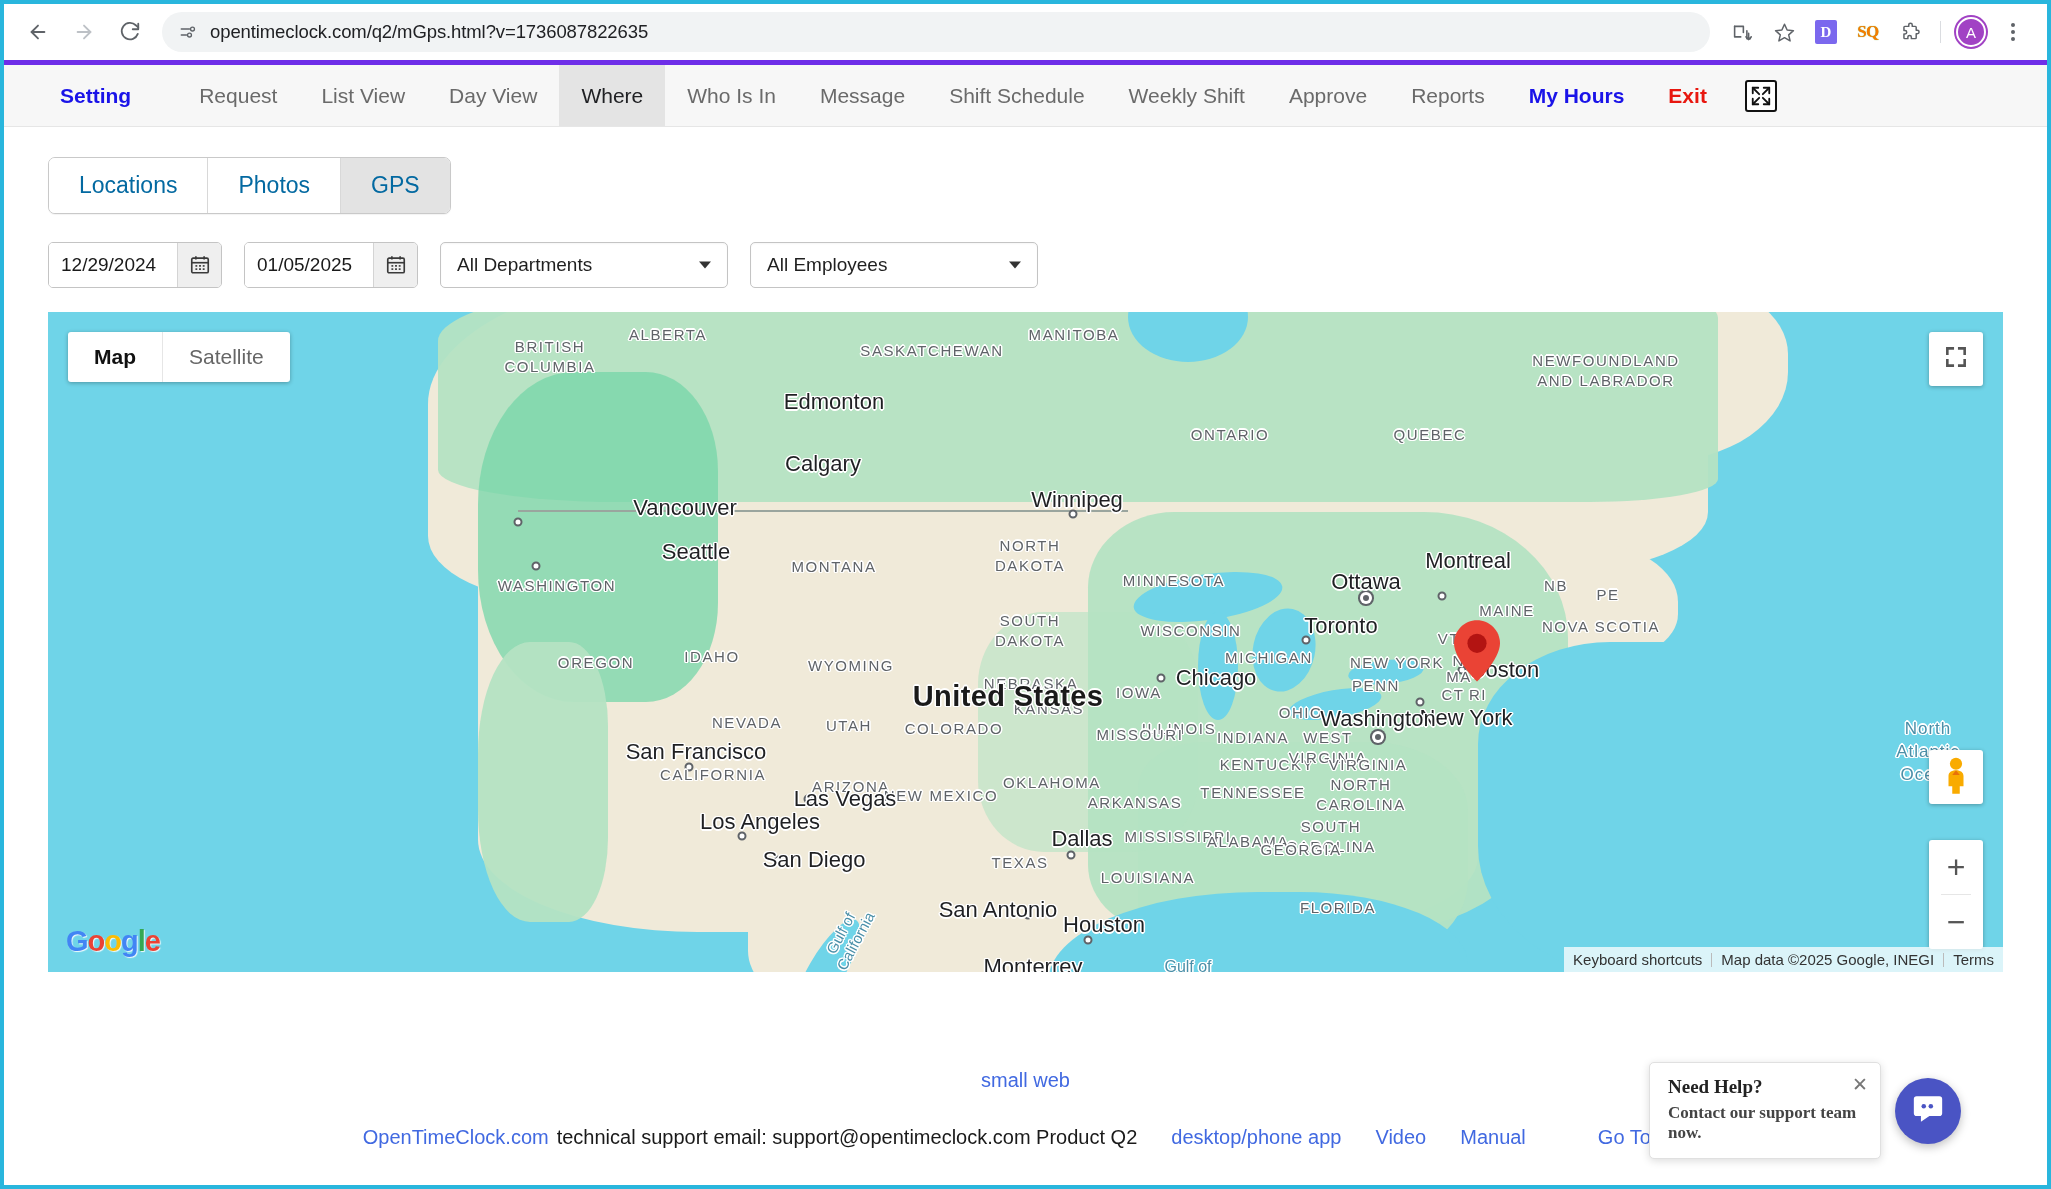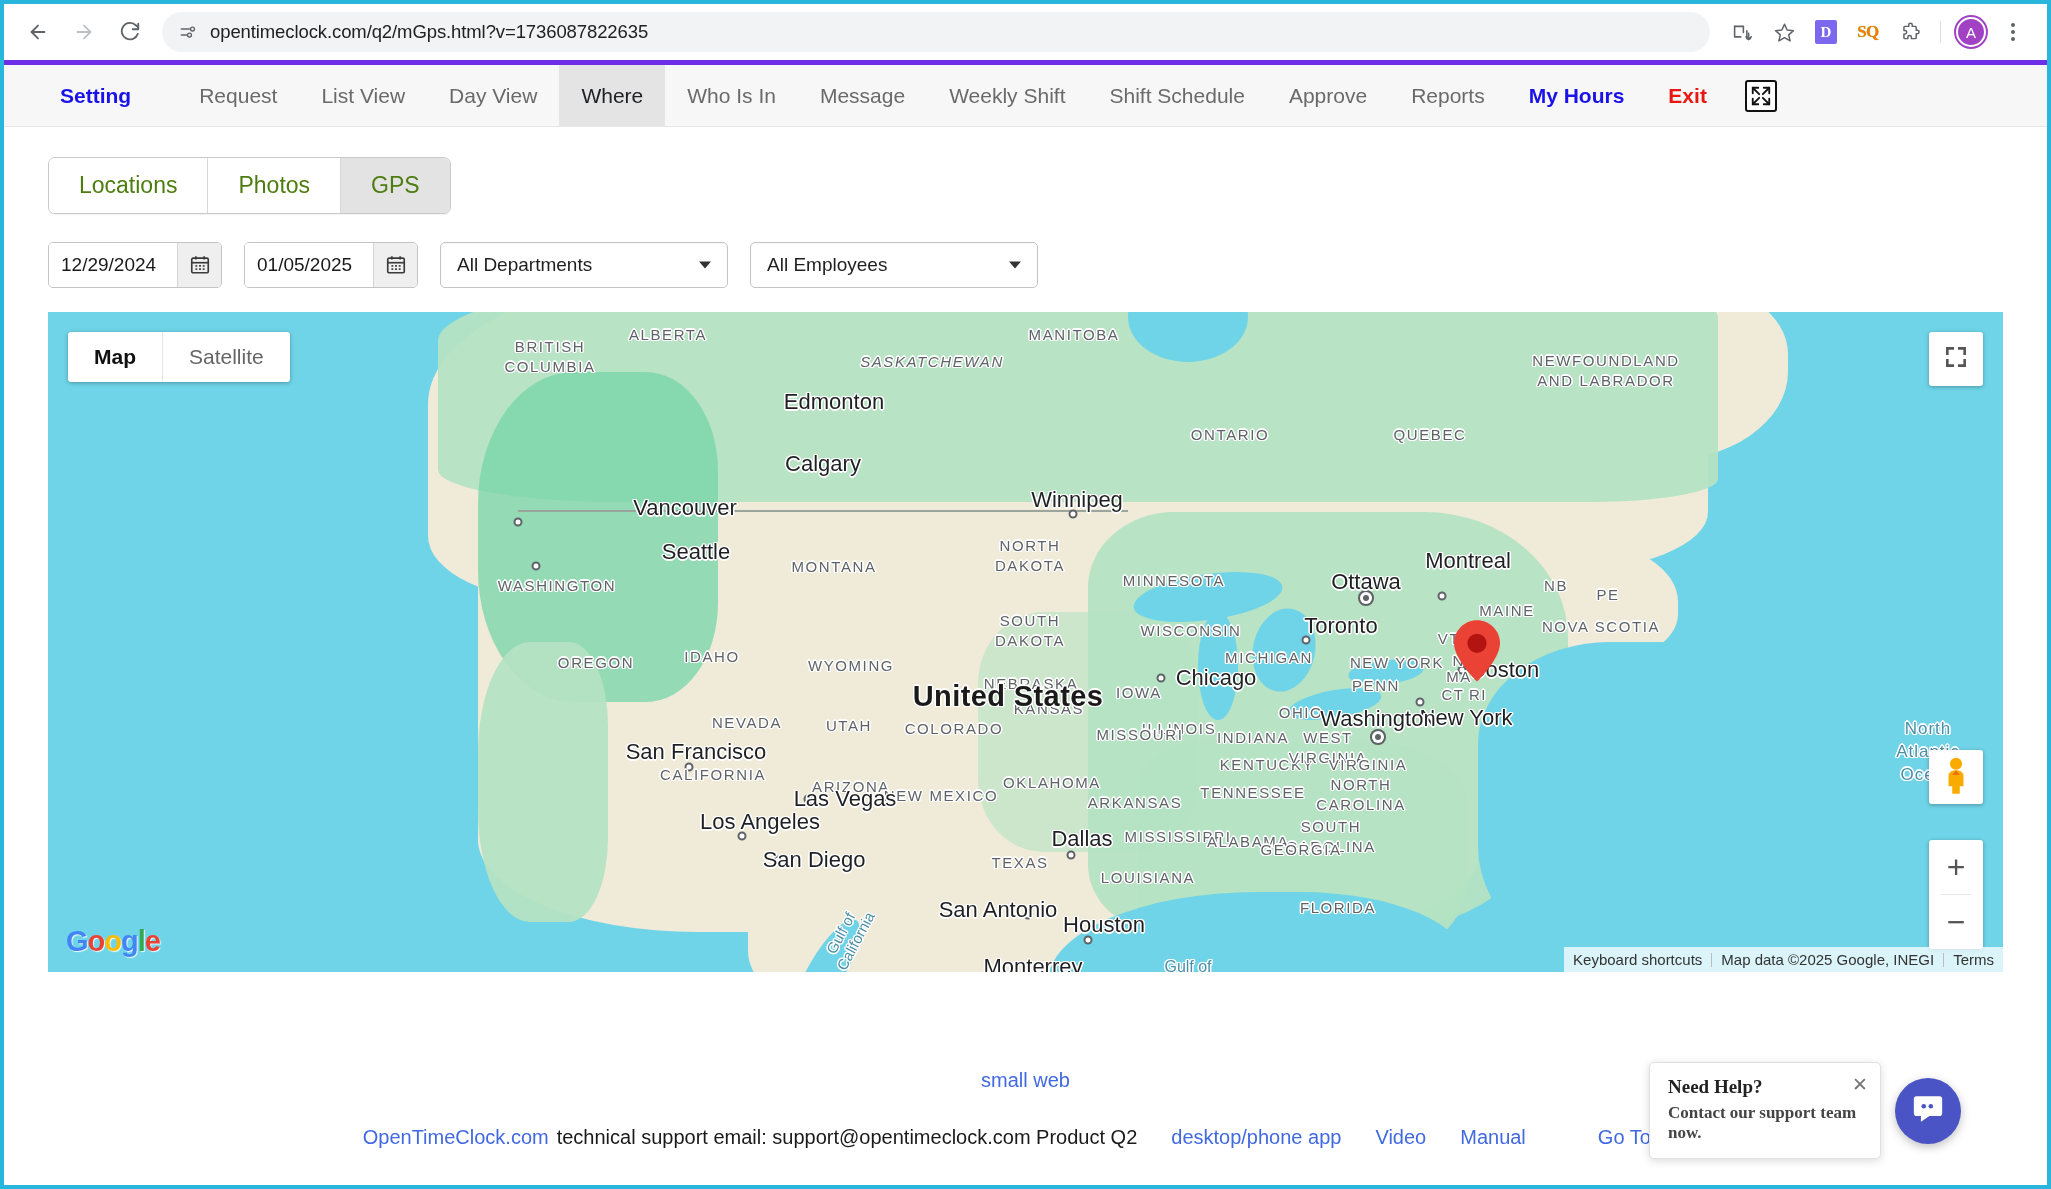--- a/index.html
+++ b/index.html
@@ -112,21 +112,21 @@
     margin: 30px 0 0 44px;
     display: inline-flex;
     border: 1px solid #c9c9c9;
     border-radius: 7px;
     overflow: hidden;
     background: #fff;
     box-shadow: 0 1px 1px rgba(0,0,0,.05);
   }
   .subtab {
     padding: 14px 30px;
-    font-size: 23px; color: #4d7c0f;
+    font-size: 23px; color: #0369a1;
     border-right: 1px solid #d8d8d8;
     background: #fff;
   }
   .subtab:last-child { border-right: none; }
   .subtab.active { background: #e3e3e3; }
 
   
   .filters {
     margin: 28px 0 0 44px;
     display: flex; align-items: center; gap: 22px;
@@ -383,22 +383,22 @@
 
     
     <div class="topnav">
       <div class="nav-item brand">Setting</div>
       <div class="nav-item">Request</div>
       <div class="nav-item">List View</div>
       <div class="nav-item">Day View</div>
       <div class="nav-item active">Where</div>
       <div class="nav-item">Who Is In</div>
       <div class="nav-item">Message</div>
+      <div class="nav-item">Shift Schedule</div>
       <div class="nav-item">Weekly Shift</div>
-      <div class="nav-item">Shift Schedule</div>
       <div class="nav-item">Approve</div>
       <div class="nav-item">Reports</div>
       <div class="nav-item blue">My Hours</div>
       <div class="nav-item red">Exit</div>
       <div class="nav-item iconcell">
         <span class="expand-icon">
           <svg viewBox="0 0 24 24" fill="none" stroke="#111" stroke-width="2" stroke-linecap="round" stroke-linejoin="round">
             <polyline points="3 9 3 3 9 3"></polyline>
               <line x1="3" y1="3" x2="10" y2="10"></line>
             <polyline points="21 9 21 3 15 3"></polyline>
@@ -513,21 +513,21 @@
         <div class="city-dot" style="left:641px;top:455px;"></div>
         <div class="city-dot" style="left:760px;top:487px;"></div>
         <div class="city-dot" style="left:694px;top:524px;"></div>
         <div class="city-dot" style="left:730px;top:548px;"></div>
         <div class="city-dot" style="left:1023px;top:543px;"></div>
         <div class="city-dot" style="left:980px;top:603px;"></div>
         <div class="city-dot" style="left:1040px;top:628px;"></div>
 
         <div class="map-label lbl-state" style="left:620px;top:22px;">ALBERTA</div>
         <div class="map-label lbl-state" style="left:1026px;top:22px;">MANITOBA</div>
-        <div class="map-label lbl-state" style="left:884px;top:49px;font-style:italic;">SASKATCHEWAN</div>
+        <div class="map-label lbl-state" style="left:884px;top:38px;">SASKATCHEWAN</div>
         <div class="map-label lbl-state" style="left:502px;top:44px;text-align:center;line-height:1.3;">BRITISH<br>COLUMBIA</div>
         <div class="map-label lbl-state" style="left:1558px;top:58px;text-align:center;line-height:1.3;">NEWFOUNDLAND<br>AND LABRADOR</div>
         <div class="map-label lbl-state" style="left:1182px;top:122px;">ONTARIO</div>
         <div class="map-label lbl-state" style="left:1382px;top:122px;">QUEBEC</div>
         <div class="map-label lbl-state" style="left:509px;top:273px;">WASHINGTON</div>
         <div class="map-label lbl-state" style="left:786px;top:254px;">MONTANA</div>
         <div class="map-label lbl-state" style="left:982px;top:243px;text-align:center;line-height:1.3;">NORTH<br>DAKOTA</div>
         <div class="map-label lbl-state" style="left:982px;top:318px;text-align:center;line-height:1.3;">SOUTH<br>DAKOTA</div>
         <div class="map-label lbl-state" style="left:1126px;top:268px;">MINNESOTA</div>
         <div class="map-label lbl-state" style="left:1143px;top:318px;">WISCONSIN</div>

